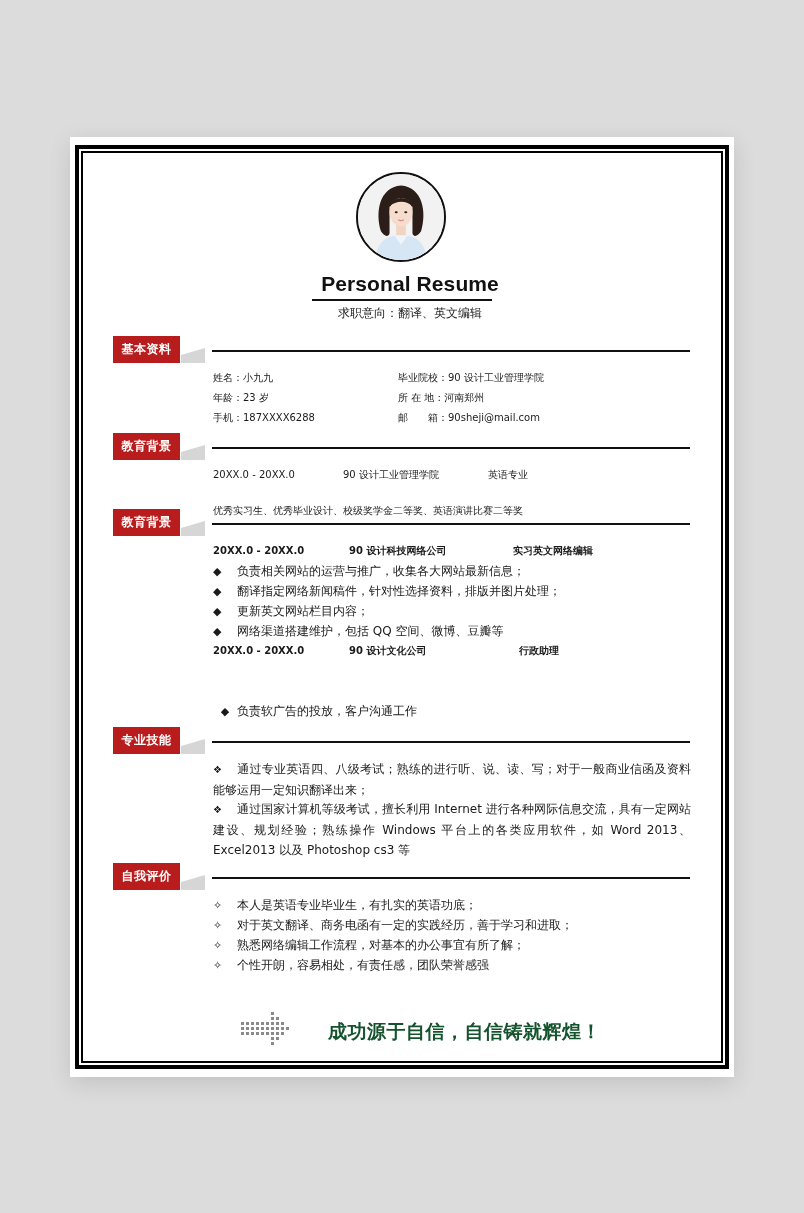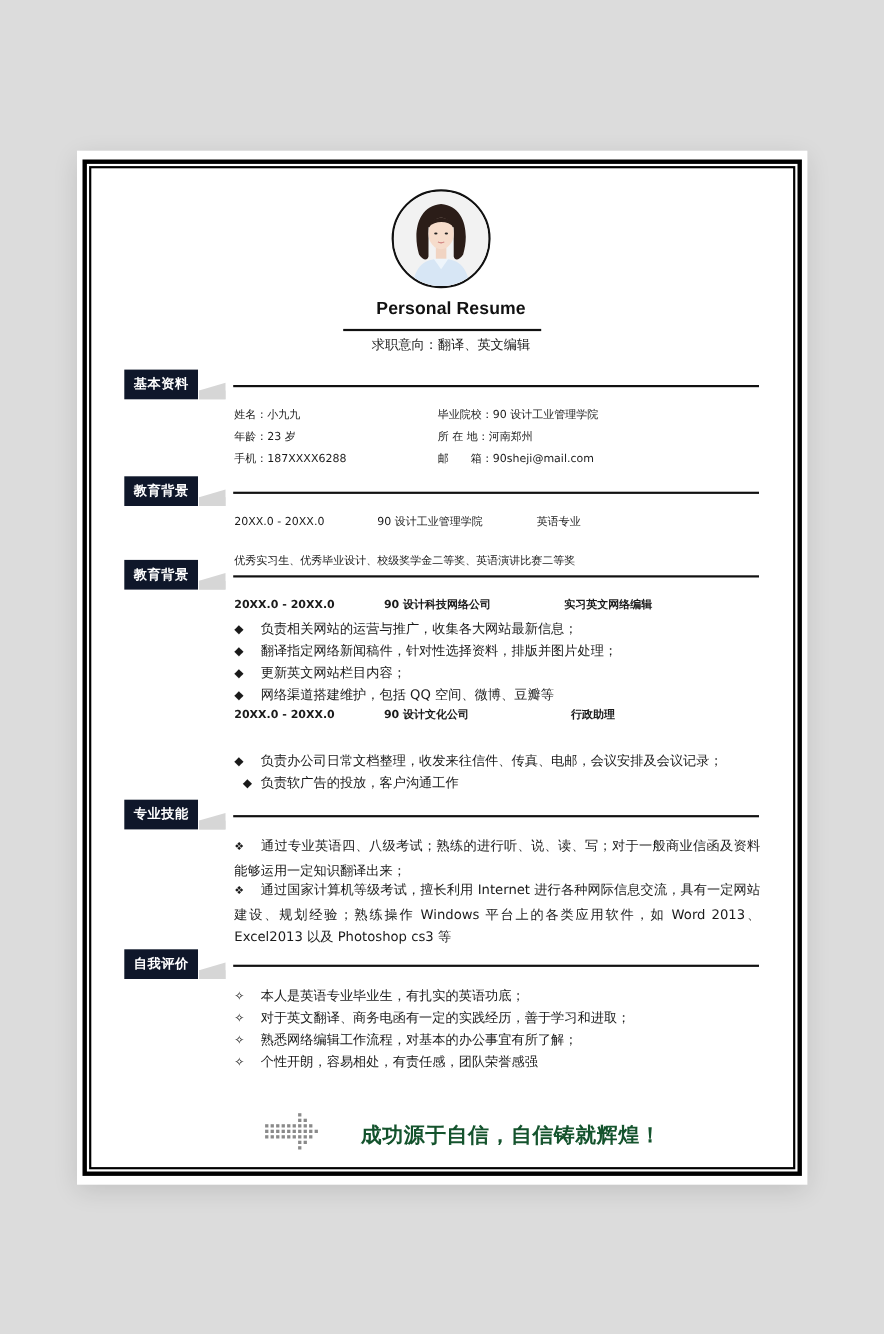--- a/index.html
+++ b/index.html
@@ -41,21 +41,21 @@
     }
     .avatar svg { width: 100%; height: 100%; display: block; }
 
     .title {
       position: absolute;
       left: 0; width: 680px;
       top: 135px;
       text-align: center;
       font-family: "Liberation Sans", sans-serif;
       font-weight: bold;
-      font-size: 16px;
+      font-size: 21px;
       letter-spacing: 0.1px;
       color: #111;
     }
     .title-underline {
       position: absolute;
       left: 242px; top: 162px;
       width: 180px; height: 2px;
       background: #111;
     }
     .objective {
@@ -64,21 +64,21 @@
       top: 168px;
       text-align: center;
       font-size: 12px;
       color: #222;
     }
 
     .section-head { position: absolute; left: 43px; height: 28px; width: 578px; }
     .section-label {
       position: absolute; left: 0; top: 0;
       width: 67px; height: 27px;
-      background: #0f172a;
+      background: #b91c1c;
       color: #fff;
       font-size: 12px;
       font-weight: bold;
       line-height: 27px;
       text-align: center;
       letter-spacing: 0.5px;
     }
     .section-fold {
       position: absolute;
       left: 68px; top: 12px;
@@ -172,21 +172,20 @@
   <div class="text bold" style="left:279px; top:404px;">90 设计科技网络公司</div>
   <div class="text bold" style="left:443px; top:404px;">实习英文网络编辑</div>
   <div class="bullet-row" style="top:424px;"><span class="mark">◆</span><span>负责相关网站的运营与推广，收集各大网站最新信息；</span></div>
   <div class="bullet-row" style="top:444px;"><span class="mark">◆</span><span>翻译指定网络新闻稿件，针对性选择资料，排版并图片处理；</span></div>
   <div class="bullet-row" style="top:464px;"><span class="mark">◆</span><span>更新英文网站栏目内容；</span></div>
   <div class="bullet-row" style="top:484px;"><span class="mark">◆</span><span>网络渠道搭建维护，包括 QQ 空间、微博、豆瓣等</span></div>
 
   <div class="text bold" style="left:143px; top:504px;">20XX.0 - 20XX.0</div>
   <div class="text bold" style="left:279px; top:504px;">90 设计文化公司</div>
   <div class="text bold" style="left:449px; top:504px;">行政助理</div>
-  <div class="bullet-row" style="top:544px;"><span class="mark">◆</span><span>负责办公司日常文档整理，收发来往信件、传真、电邮，会议安排及会议记录；</span></div>
   <div class="bullet-row" style="top:564px;text-align:center;"><span class="mark">◆</span><span>负责软广告的投放，客户沟通工作</span></div>
 
   <div class="section-head" style="top:590px;">
     <div class="section-label">专业技能</div>
     <div class="section-fold"></div>
     <div class="section-line"></div>
   </div>
   <div class="para" style="top:622px;"><span class="mark">❖</span><span>通过专业英语四、八级考试；熟练的进行听、说、读、写；对于一般商业信函及资料能够运用一定知识翻译出来；</span></div>
   <div class="para" style="top:662px;"><span class="mark">❖</span><span>通过国家计算机等级考试，擅长利用 Internet 进行各种网际信息交流，具有一定网站建设、规划经验；熟练操作 Windows 平台上的各类应用软件，如 Word 2013、Excel2013 以及 Photoshop cs3 等</span></div>
 

